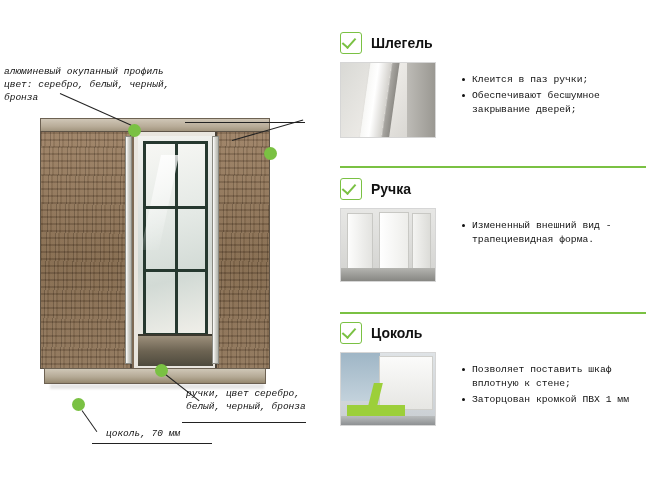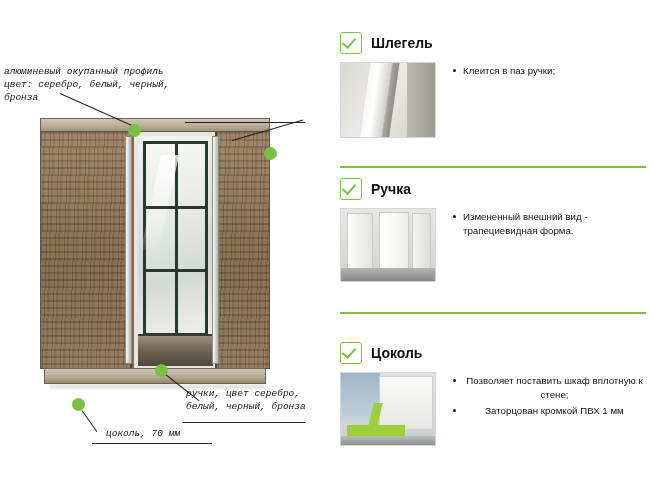--- a/index.html
+++ b/index.html
@@ -236,23 +236,24 @@
     overflow: hidden;
     background: #e8e8e8;
   }
   .bullets {
     font-size: 9.7px;
     line-height: 1.45;
     color: #111;
     padding-top: 2px;
   }
   .bullets ul {
-    margin: 0;
+    margin: 9px;
     padding-left: 13px;
     list-style: none;
+    font-family: Liberation Mono, monospace;
   }
   .bullets li {
     position: relative;
     margin-bottom: 2px;
   }
   .bullets li:before {
     content: "";
     position: absolute;
     left: -10px; top: 5px;
     width: 3px; height: 3px;
@@ -396,20 +397,21 @@
       </div>
       <div class="sec-body">
         <div class="photo ph1">
           <div class="dark"></div>
           <div class="strip"></div>
           <div class="edge"></div>
         </div>
         <div class="bullets">
           <ul>
             <li>Клеится в паз ручки;</li>
+            <li>Обеспечивают бесшумное закрывание дверей;</li>
           </ul>
         </div>
       </div>
     </div>
     <div class="sec-rule" style="top:166px;"></div>
 
     <div class="section" style="top:178px;">
       <div class="sec-head">
         <div class="check-box"></div>
         <div class="sec-title">Ручка</div>
@@ -423,21 +425,21 @@
         </div>
         <div class="bullets">
           <ul>
             <li>Измененный внешний вид - трапециевидная форма.</li>
           </ul>
         </div>
       </div>
     </div>
     <div class="sec-rule" style="top:312px;"></div>
 
-    <div class="section" style="top:342px;text-align:center;">
+    <div class="section" style="top:322px;">
       <div class="sec-head">
         <div class="check-box"></div>
         <div class="sec-title">Цоколь</div>
       </div>
       <div class="sec-body">
         <div class="photo ph3">
           <div class="wall"></div>
           <div class="cab"></div>
           <div class="green2"></div>
           <div class="green"></div>

